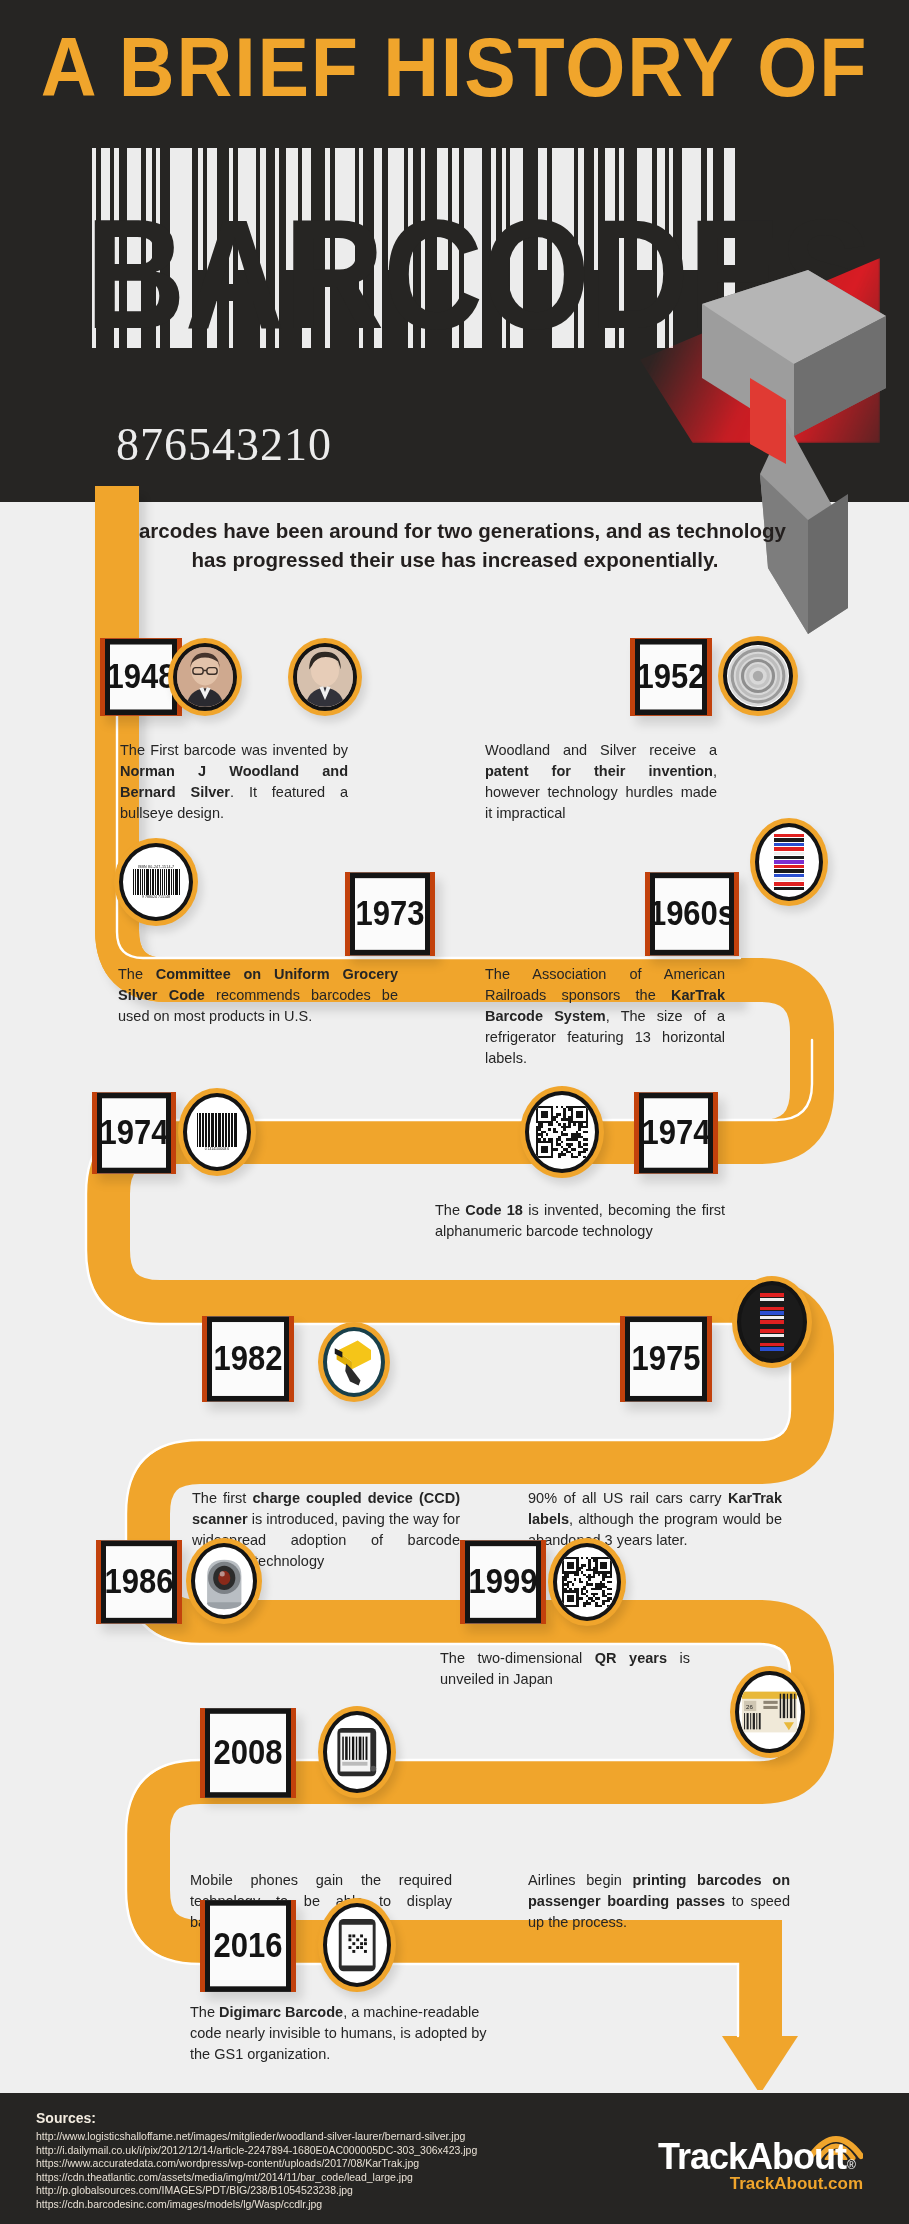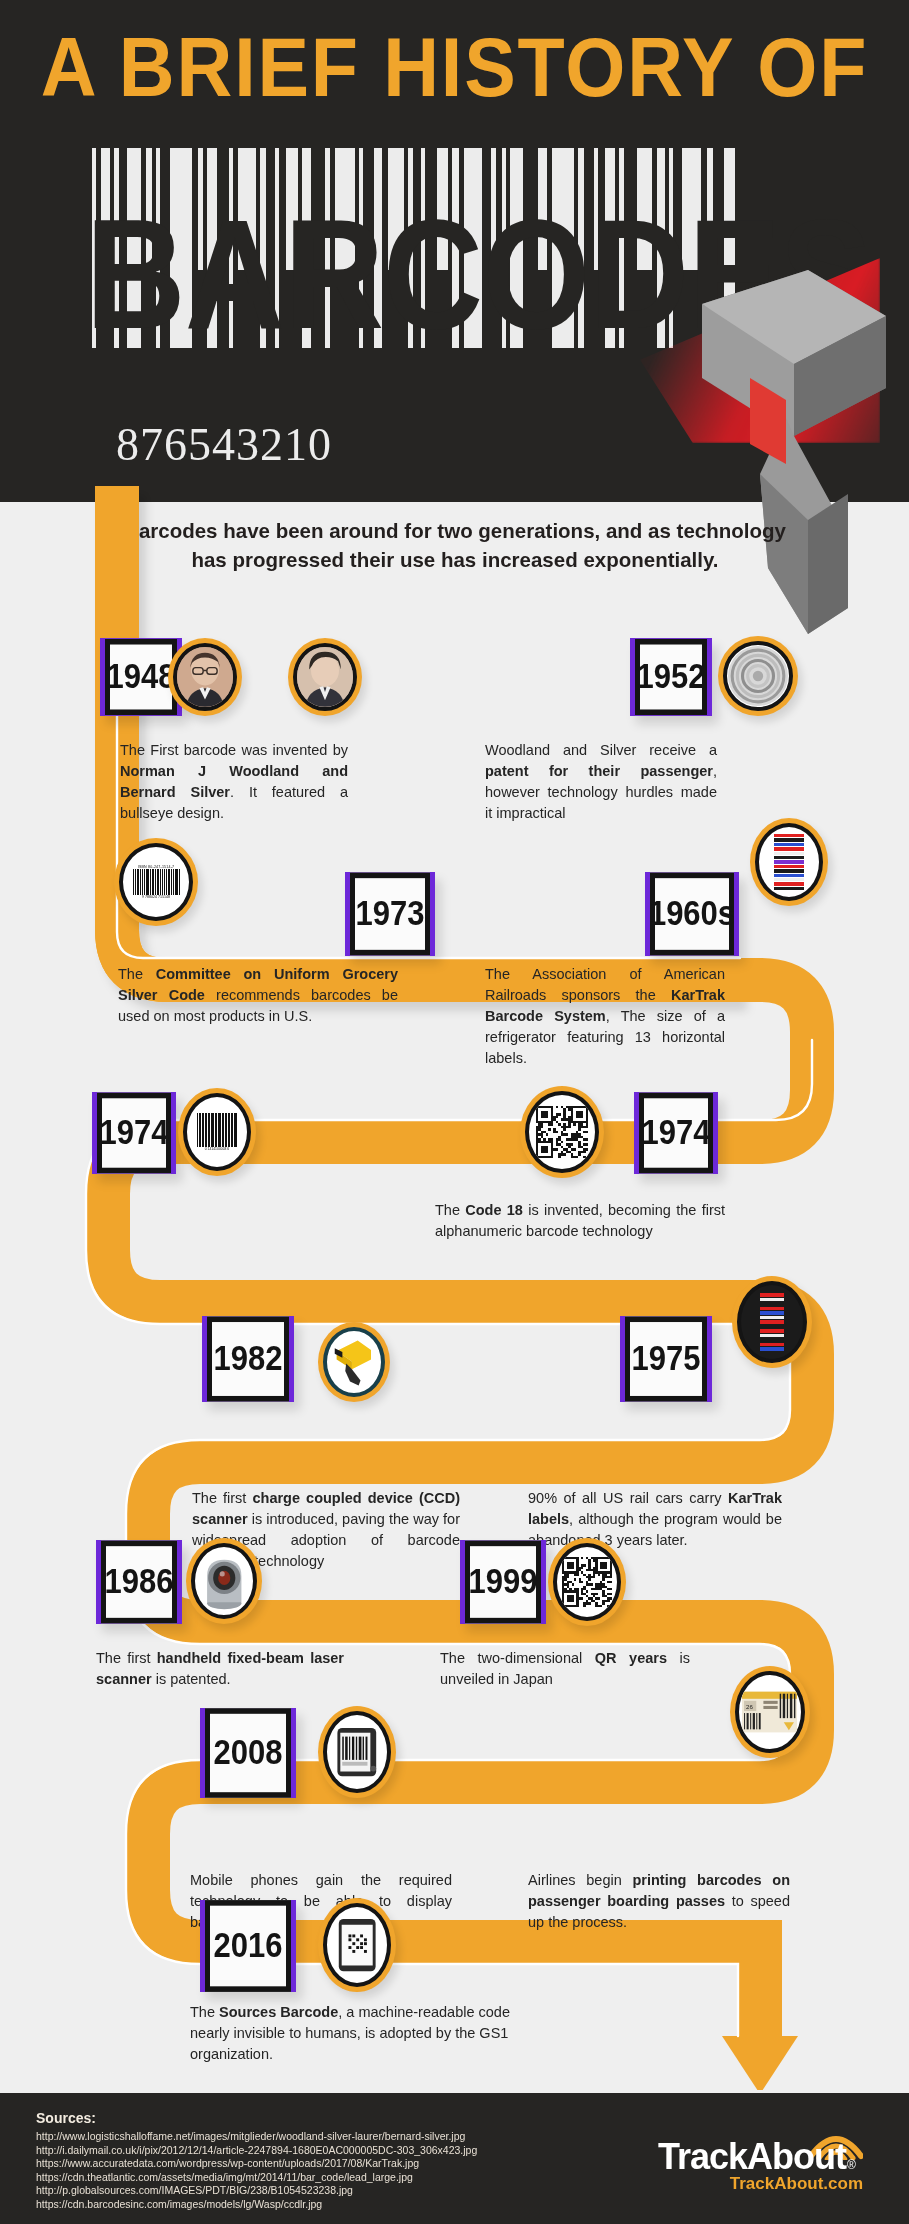--- a/index.html
+++ b/index.html
@@ -75,21 +75,21 @@
     line-height:29px;
     color:#231f1e;
   }
 
   
   .path-svg { position:absolute; left:0; top:480px; width:909px; height:1620px; }
 
   
   .year-box {
     position:absolute;
-    background:#6d28d9;
+    background:#c2410c;
     padding:5px;
     box-shadow:6px 8px 10px rgba(0,0,0,0.13);
   }
   .year-inner {
     background:#fbfbfb;
     border:5px solid #141414;
     width:100%; height:100%;
     display:flex; align-items:center; justify-content:center;
     font-family:"Liberation Sans Narrow","Liberation Sans",sans-serif;
     font-weight:bold;
@@ -294,21 +294,21 @@
         <circle cx="30" cy="30" r="29" fill="#d8d8d8"></circle>
         <circle cx="30" cy="30" r="25" fill="none" stroke="#9a9a9a" stroke-width="3"></circle>
         <circle cx="30" cy="30" r="20" fill="none" stroke="#bdbdbd" stroke-width="3"></circle>
         <circle cx="30" cy="30" r="15" fill="none" stroke="#8f8f8f" stroke-width="3"></circle>
         <circle cx="30" cy="30" r="10" fill="none" stroke="#c4c4c4" stroke-width="3"></circle>
         <circle cx="30" cy="30" r="5" fill="#aaa"></circle>
       </svg>
     </div>
   </div>
   <div class="caption" style="left:120px;top:740px;width:228px;">The First barcode was invented by <b>Norman J Woodland and Bernard Silver</b>. It featured a bullseye design.</div>
-  <div class="caption" style="left:485px;top:740px;width:232px;">Woodland and Silver receive a <b>patent for their passenger</b>, however technology hurdles made it impractical</div>
+  <div class="caption" style="left:485px;top:740px;width:232px;">Woodland and Silver receive a <b>patent for their invention</b>, however technology hurdles made it impractical</div>
 
   <div class="node-circle" style="left:114px;top:838px;width:84px;height:88px;">
     <div class="nc-in">
       <div style="width:70%;">
         <div style="font-size:3.6px;color:#111;letter-spacing:0.2px;text-align:center;">ISBN 80-247-1514-7</div>
         <div class="mini-barcode" style="height:26px;" id="mb1">
             <i style="width: 2.4px; height: 26px;"></i>
             <i style="width: 1px; height: 26px;"></i>
             <i style="width: 1px; height: 26px;"></i>
             <i style="width: 1.6px; height: 26px;"></i>
@@ -1355,21 +1355,20 @@
           <span style="background: rgb(20, 20, 20);"></span>
           <span style="background: rgb(20, 20, 20);"></span>
           <span style="background: rgb(20, 20, 20);"></span>
           <span style="background: rgb(255, 255, 255);"></span>
           <span style="background: rgb(255, 255, 255);"></span>
           <span style="background: rgb(20, 20, 20);"></span>
           <span style="background: rgb(255, 255, 255);"></span>
         </div>
     </div>
   </div>
-  <div class="caption" style="left:96px;top:1648px;width:248px;">The first <b>handheld fixed-beam laser scanner</b> is patented.</div>
   <div class="caption" style="left:440px;top:1648px;width:250px;">The two-dimensional <b>QR years</b> is unveiled in Japan</div>
 
   <div class="year-box" style="left:200px;top:1708px;width:96px;height:90px;">
     <div class="year-inner">2008</div>
   </div>
   <div class="node-circle nb" style="left:318px;top:1706px;width:78px;height:92px;">
     <div class="nc-in">
       <svg viewBox="0 0 44 58" width="76%" height="76%">
         <rect x="2" y="4" width="40" height="50" rx="5" fill="#2b2b2b"></rect>
         <rect x="5" y="9" width="31" height="40" fill="#f4f4f4"></rect>
@@ -1439,21 +1438,21 @@
             <rect x="28" y="26" width="3" height="3"></rect>
           <rect x="12" y="30" width="3" height="3"></rect>
             <rect x="20" y="30" width="3" height="3"></rect>
             <rect x="24" y="30" width="3" height="3"></rect>
           <rect x="16" y="34" width="3" height="3"></rect>
             <rect x="28" y="34" width="3" height="3"></rect>
         </g>
       </svg>
     </div>
   </div>
-  <div class="caption" style="left:190px;top:2002px;width:320px;text-align:left;">The <b>Sources Barcode</b>, a machine-readable code nearly invisible to humans, is adopted by the GS1 organization.</div>
+  <div class="caption" style="left:190px;top:2002px;width:320px;text-align:left;">The <b>Digimarc Barcode</b>, a machine-readable code nearly invisible to humans, is adopted by the GS1 organization.</div>
 
   <div class="footer">
     <div class="footer-rule"></div>
     <div class="sources-title">Sources:</div>
     <div class="sources-list" id="sources-list">
         <div>http://www.logisticshalloffame.net/images/mitglieder/woodland-silver-laurer/bernard-silver.jpg</div>
         <div>http://i.dailymail.co.uk/i/pix/2012/12/14/article-2247894-1680E0AC000005DC-303_306x423.jpg</div>
         <div>https://www.accuratedata.com/wordpress/wp-content/uploads/2017/08/KarTrak.jpg</div>
         <div>https://cdn.theatlantic.com/assets/media/img/mt/2014/11/bar_code/lead_large.jpg</div>
         <div>http://p.globalsources.com/IMAGES/PDT/BIG/238/B1054523238.jpg</div>

